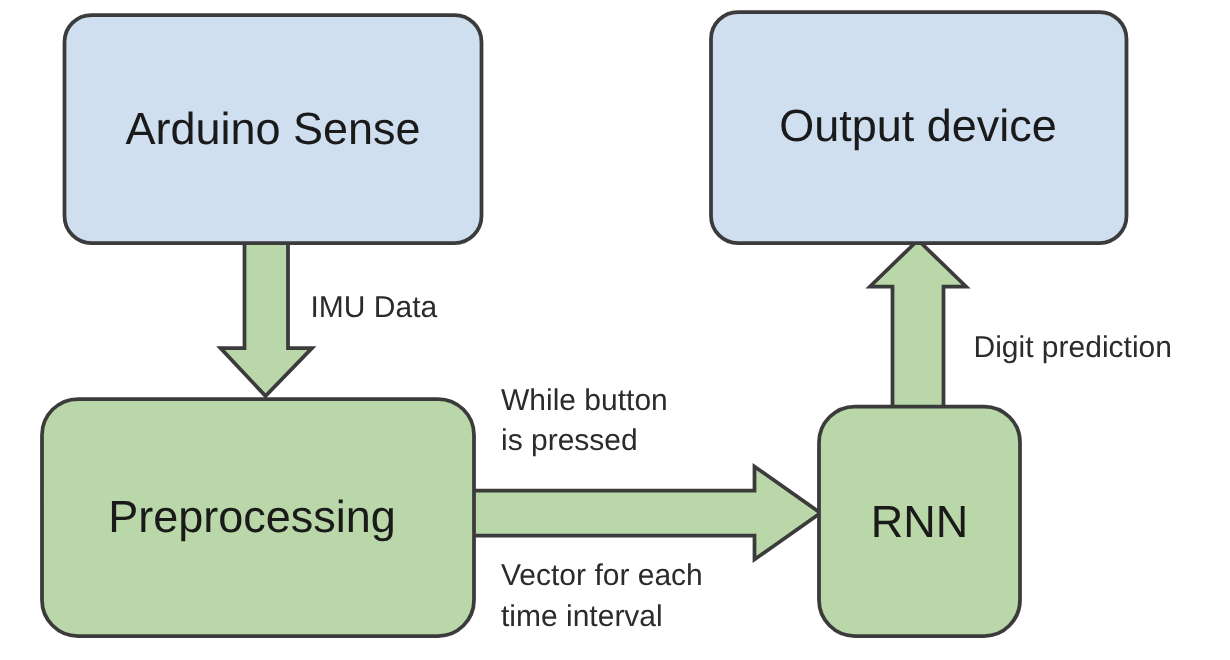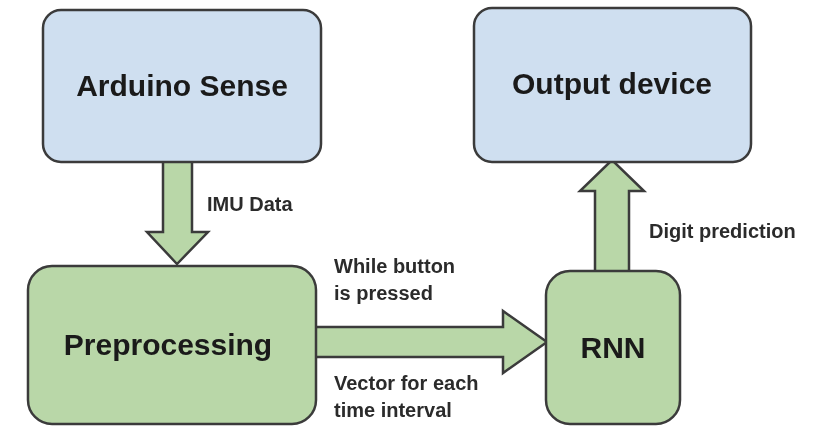--- a/index.html
+++ b/index.html
@@ -7,21 +7,20 @@
     padding: 0;
     background: #ffffff;
   }
   #canvas {
     position: relative;
     width: 820px;
     height: 440px;
     background: #ffffff;
     font-family: "Liberation Sans", sans-serif;
     overflow: hidden;
-    font-weight: bold;
   }
   #canvas svg {
     position: absolute;
     top: 0;
     left: 0;
     width: 820px;
     height: 440px;
   }
   .node-label {
     font-family: "Liberation Sans", sans-serif;

